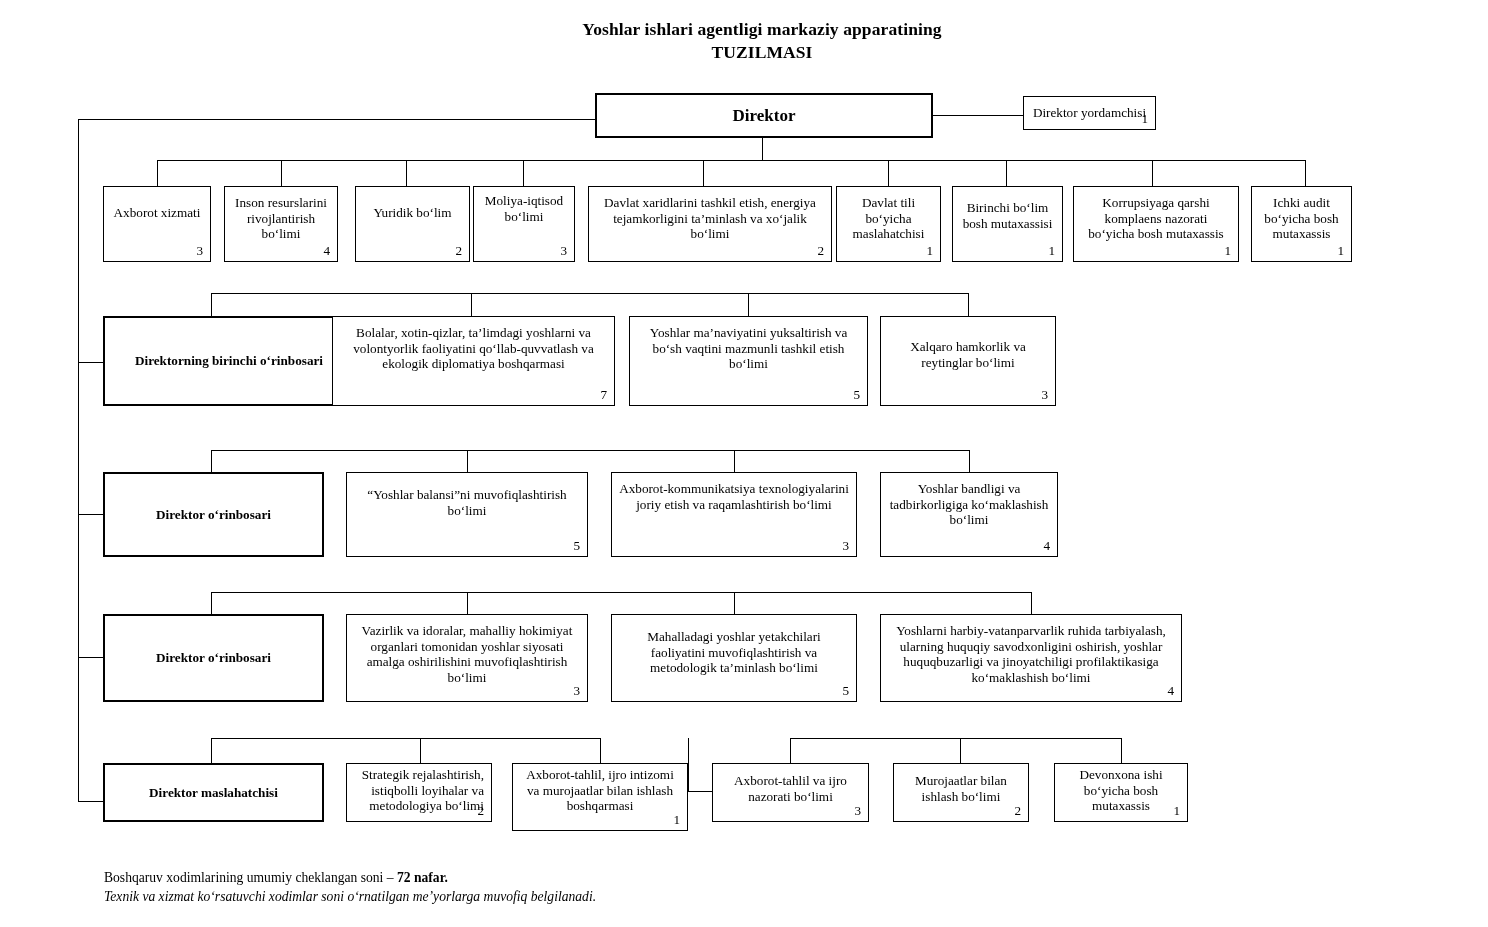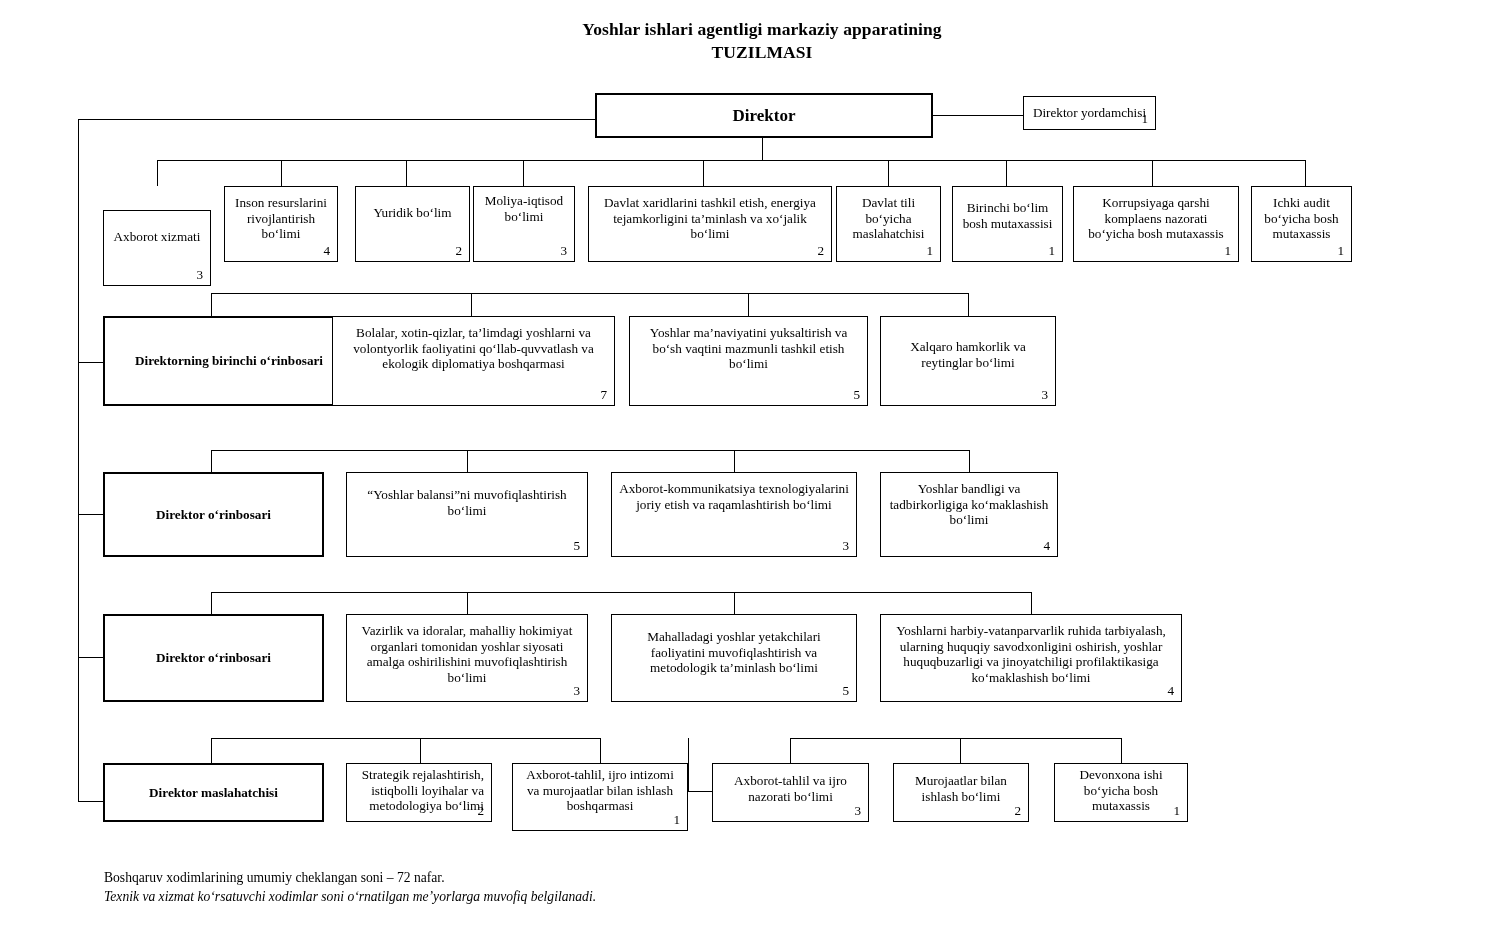--- a/index.html
+++ b/index.html
@@ -63,21 +63,21 @@
 
   
   .ln { position:absolute; background:#000000; }
   .hln { height:1px; }
   .vln { width:1px; }
 
   
   .footer { position:absolute; left:104px; font-size:13.6px; }
   .footer .l1 { line-height:19px; }
   .footer .l2 { line-height:19px; font-style:italic; }
-  .footer b { font-weight:normal; }
+  .footer b { font-weight:bold; }
 </style>
 </head>
 <body>
 
 <div id="page">
 
   <div class="title">
     <div>Yoshlar ishlari agentligi markaziy apparatining</div>
     <div>TUZILMASI</div>
   </div>
@@ -140,21 +140,21 @@
 
   <div class="box thick bold vc title-lg" style="left:595px; top:93px; width:338px; height:45px;">
     <span class="btxt">Direktor</span>
   </div>
 
   <div class="box vtop" style="left:1023px; top:96px; width:133px; height:34px;">
     <span class="btxt">Direktor yordamchisi</span>
     <span class="cnt">1</span>
   </div>
 
-  <div class="box" style="left:103px; top:186px; width:108px; height:76px; padding-top:18px;margin-top:24px;">
+  <div class="box" style="left:103px; top:186px; width:108px; height:76px; padding-top:18px;">
     <span class="btxt">Axborot xizmati</span>
     <span class="cnt">3</span>
   </div>
   <div class="box" style="left:224px; top:186px; width:114px; height:76px; padding-top:8px;">
     <span class="btxt">Inson resurslarini rivojlantirish bo‘limi</span>
     <span class="cnt">4</span>
   </div>
   <div class="box" style="left:355px; top:186px; width:115px; height:76px; padding-top:18px;">
     <span class="btxt">Yuridik bo‘lim</span>
     <span class="cnt">2</span>

